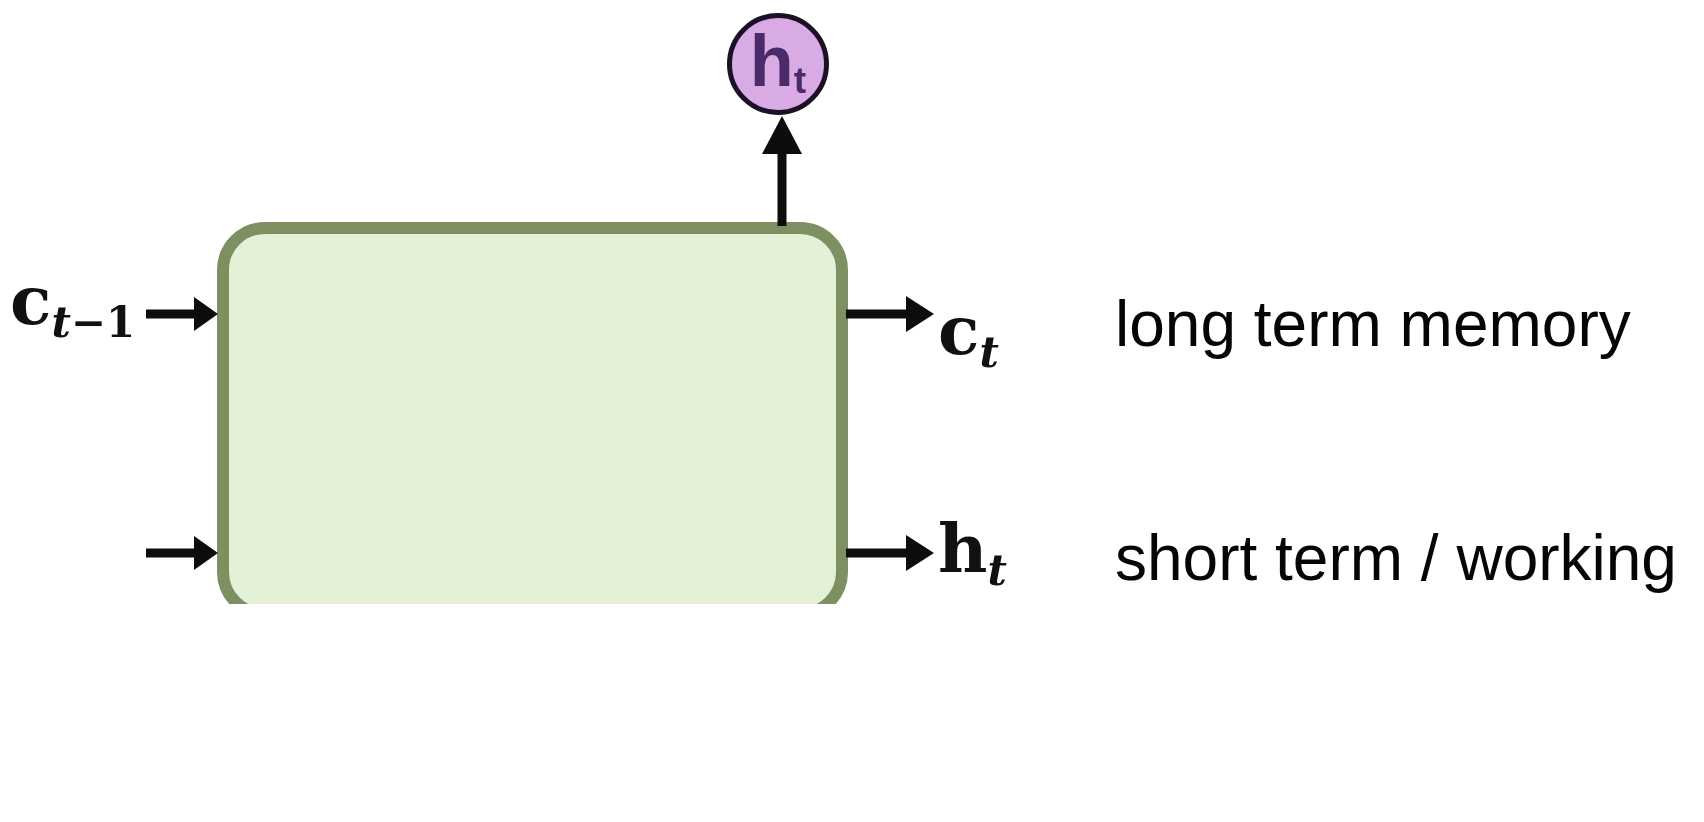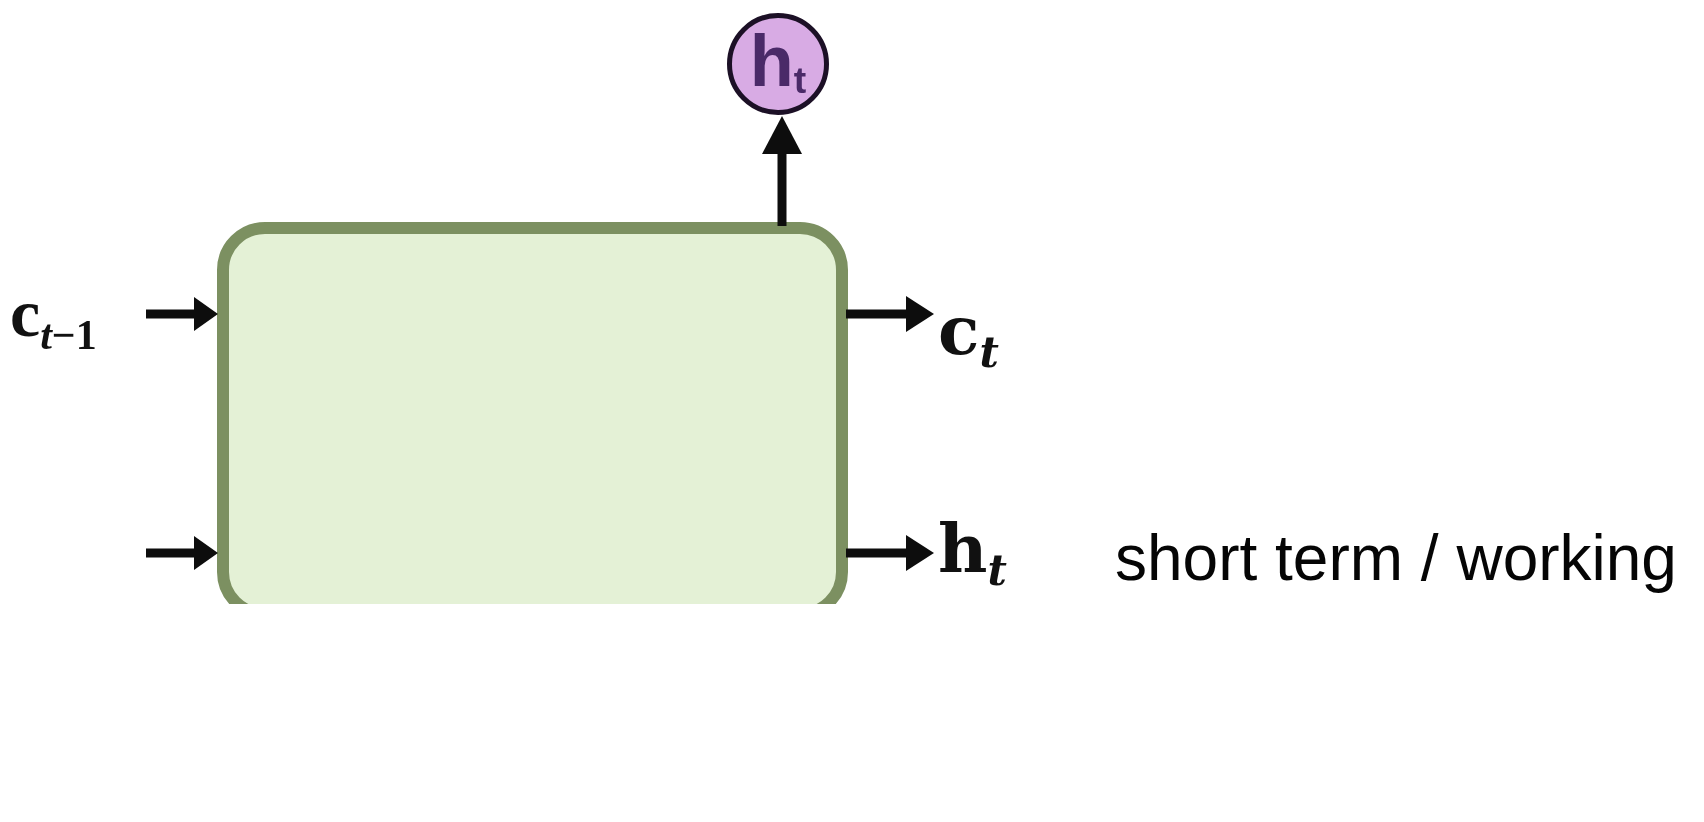--- a/index.html
+++ b/index.html
@@ -88,21 +88,21 @@
   }
   .math .sub-i {
     font-size: 42px;
     font-style: italic;
     vertical-align: -0.3em;
   }
   .math .sub-p {
     font-size: 42px;
     vertical-align: -0.3em;
   }
-  .math-c-prev { left: 10px;  top: 279px; font-family: Liberation Serif, serif; }
+  .math-c-prev { left: 10px;  top: 266px; }
   .math-h-prev { left: 8px;   top: 514px; }
   .math-c-out  { left: 938px; top: 296px; }
   .math-h-out  { left: 938px; top: 514px; }
   
   .note {
     position: absolute;
     left: 1115px;
     color: var(--annotation_text);
     font-family: "Liberation Sans", sans-serif;
     font-size: 64px;
@@ -165,20 +165,23 @@
     <span><span>X</span><sub>t</sub></span>
   </div>
 
   <div class="math math-c-prev"><span>c</span><span class="sub-i">t</span><span class="sub-p">−1</span></div>
 
 
   <div class="math math-c-out"><span>c</span><span class="sub-i">t</span><span class="sub-p"></span></div>
 
   <div class="math math-h-out"><span>h</span><span class="sub-i">t</span><span class="sub-p"></span></div>
 
+  <div class="note note-long">
+    <span>long term memory</span>
+  </div>
 
   <div class="note note-short">
     <div>short term / working</div>
   </div>
 
   <div class="stray-mark"></div>
 
 </div>
 
 </body></html>

